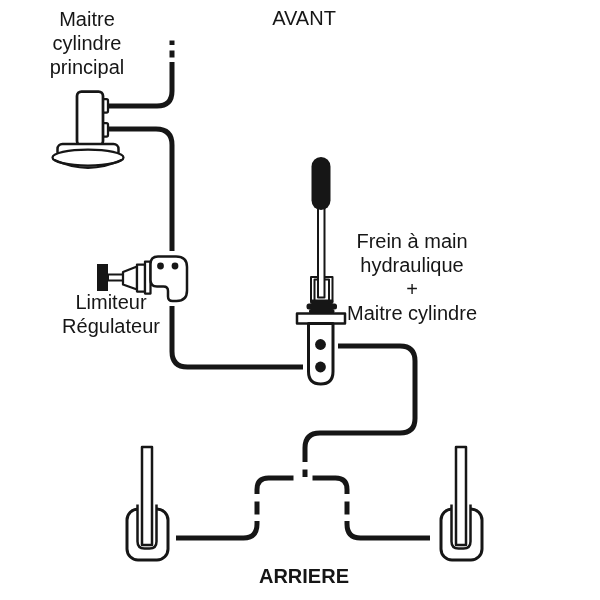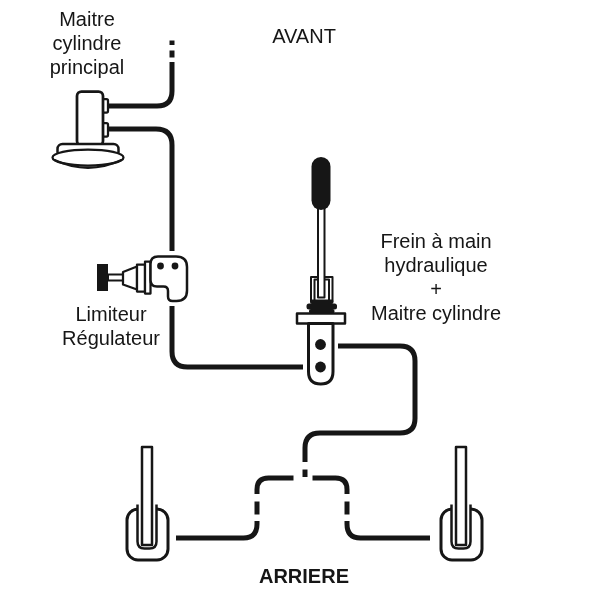--- a/index.html
+++ b/index.html
@@ -24,23 +24,23 @@
   .open  { fill: none; stroke: #161616; }
   .lbl {
     position: absolute;
     color: #161616;
     font-size: 20px;
     line-height: 24px;
     text-align: center;
     white-space: pre-line;
   }
   #lbl-master   { left: 6px;   top: 7px;   width: 162px; }
-  #lbl-avant    { left: 229px; top: 24px;   width: 150px; }
-  #lbl-frein    { left: 326px; top: 229px; width: 172px; margin-left: 24px; }
-  #lbl-limiteur { left: 26px;  top: 302px; width: 170px; }
+  #lbl-avant    { left: 229px; top: 6px;   width: 150px; }
+  #lbl-frein    { left: 326px; top: 229px; width: 172px; }
+  #lbl-limiteur { left: 26px;  top: 290px; width: 170px; }
   #lbl-arriere  { left: 229px; top: 564px; width: 150px; font-weight: bold; }
 </style>
 </head>
 <body>
 
 <div class="canvas">
 
   <svg width="600" height="600" viewBox="0 0 600 600">
 
     <g>

